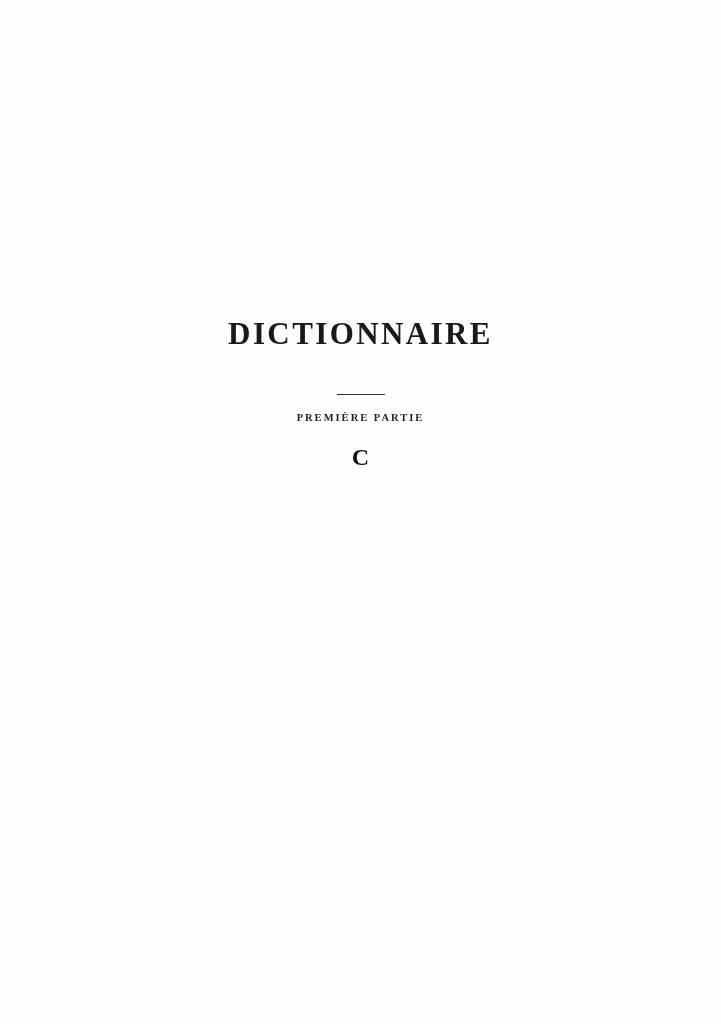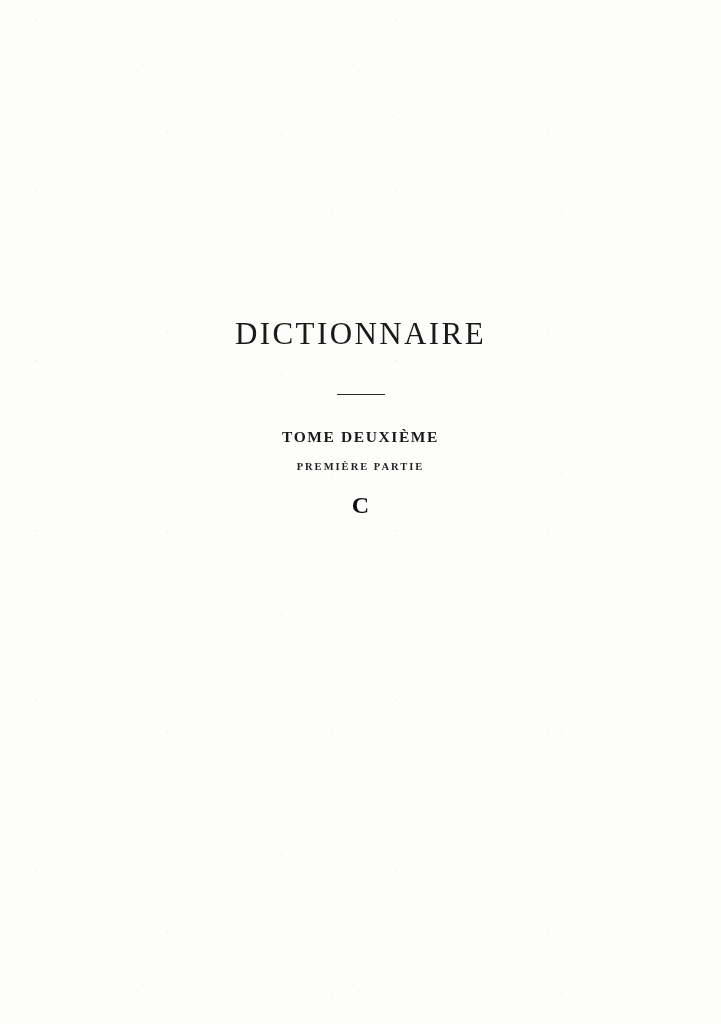--- a/index.html
+++ b/index.html
@@ -36,21 +36,21 @@
     position: absolute;
     left: 0;
     right: 0;
     top: 318px;
     text-align: center;
   }
 
   .line1 {
     font-size: 31px;
     letter-spacing: 2.4px;
-    font-weight: 400;
+    font-weight: 700;
     line-height: 1;
     color: #1a1a1a;
     text-align: center;
   }
 
   .line2 {
     margin-top: 25px;
     font-size: 41px;
     letter-spacing: 3.2px;
     font-weight: 700;
@@ -104,21 +104,20 @@
 
   <div class="title-block">
 
     <div class="line1">DICTIONNAIRE</div>
 
 
     <div class="rule-wrap">
       <div class="rule"></div>
     </div>
 
-    <div class="tome">TOME DEUXIÈME</div>
 
     <div class="partie">PREMIÈRE PARTIE</div>
 
     <div class="letter">C</div>
 
   </div>
 
 </div>
 
 </body></html>

